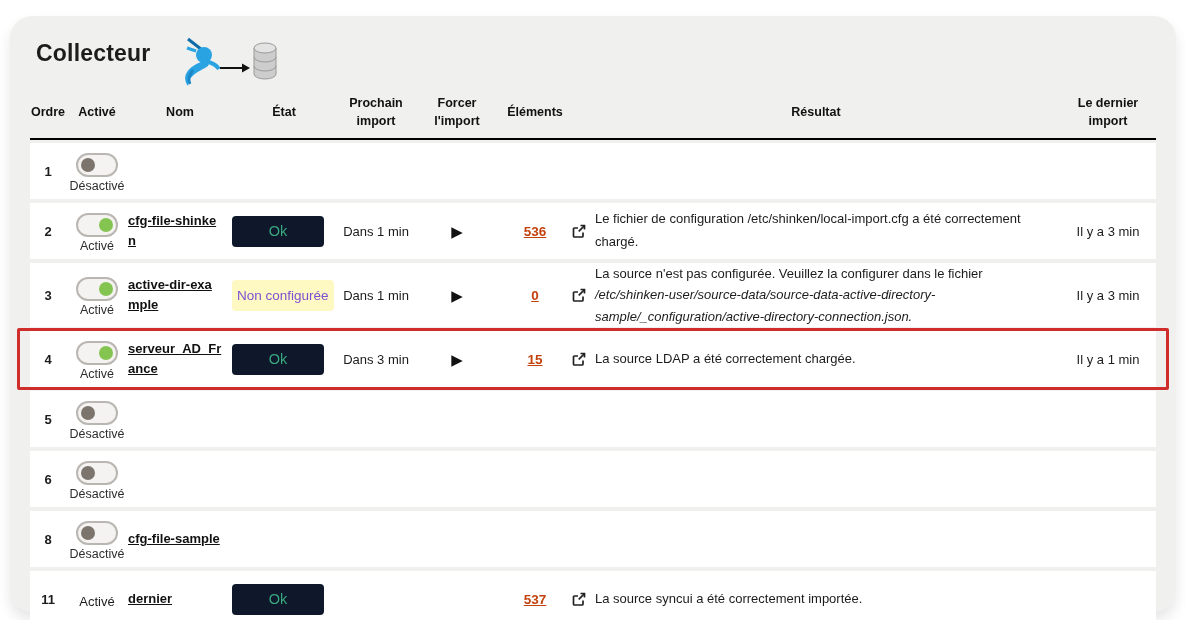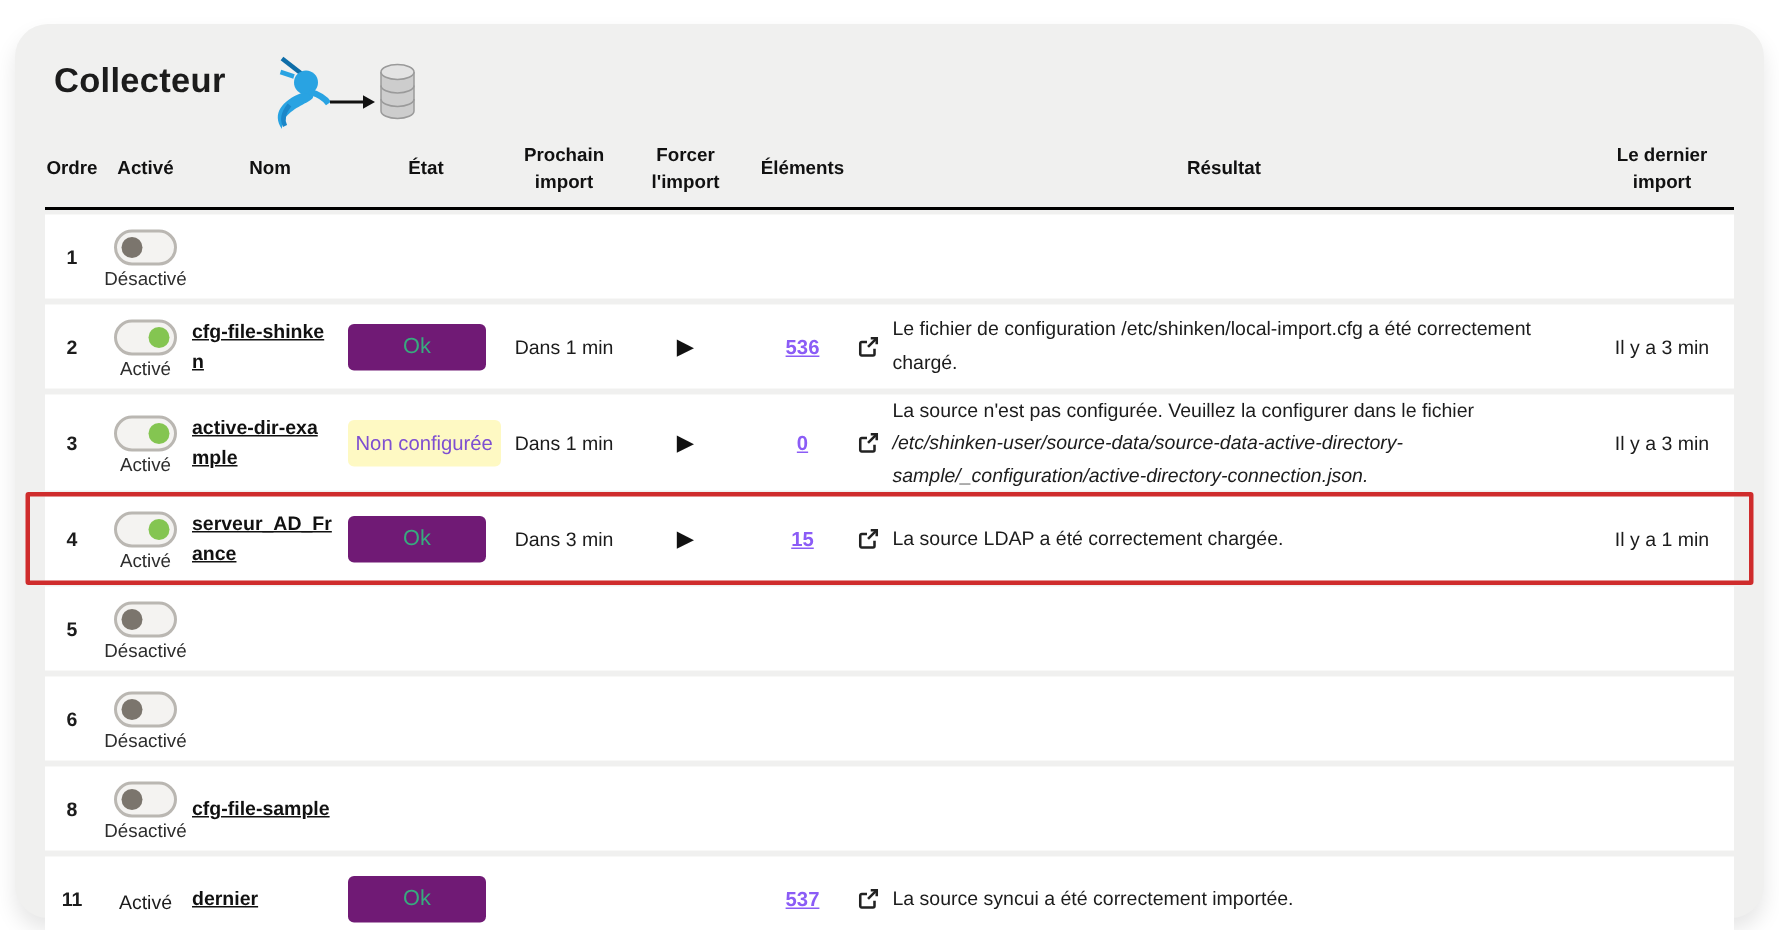--- a/index.html
+++ b/index.html
@@ -54,27 +54,27 @@
   .toggle .knob{width:14px;height:14px;border-radius:50%;position:absolute;top:3px;}
   .toggle.off .knob{left:3px;background:#7b756d;}
   .toggle.on .knob{right:3px;background:#84c551;}
   .toggle-label{font-size:12.5px;color:#2d2d2d;margin-top:2px;}
   .active-text{font-size:13px;color:#1c1c1c;}
   
   .nom-link{
     color:#111;font-weight:700;font-size:13px;text-decoration:underline;
     word-break:break-all;line-height:1.55;cursor:pointer;
   }
-  .elements-link{color:#8b5cf6;font-weight:700;font-size:13.5px;text-decoration:underline;cursor:pointer;}
+  .elements-link{color:#c2410c;font-weight:700;font-size:13.5px;text-decoration:underline;cursor:pointer;}
   
   .badge{
     display:flex;align-items:center;justify-content:center;
     width:92px;height:31px;border-radius:4px;font-size:14.5px;
   }
-  .badge.ok{background:#701a75;color:#38a97e;}
+  .badge.ok{background:#0f172a;color:#38a97e;}
   .badge.nc{background:#fef9c3;color:#7e4fd1;width:auto;padding:0 5px;font-size:13.5px;}
   
   .play-btn{
     background:none;border:none;padding:0;cursor:pointer;
     font-size:15px;color:#111;line-height:1;
   }
   
   .ext-ico{flex:none;cursor:pointer;display:flex;}
   .res-path{}
   

